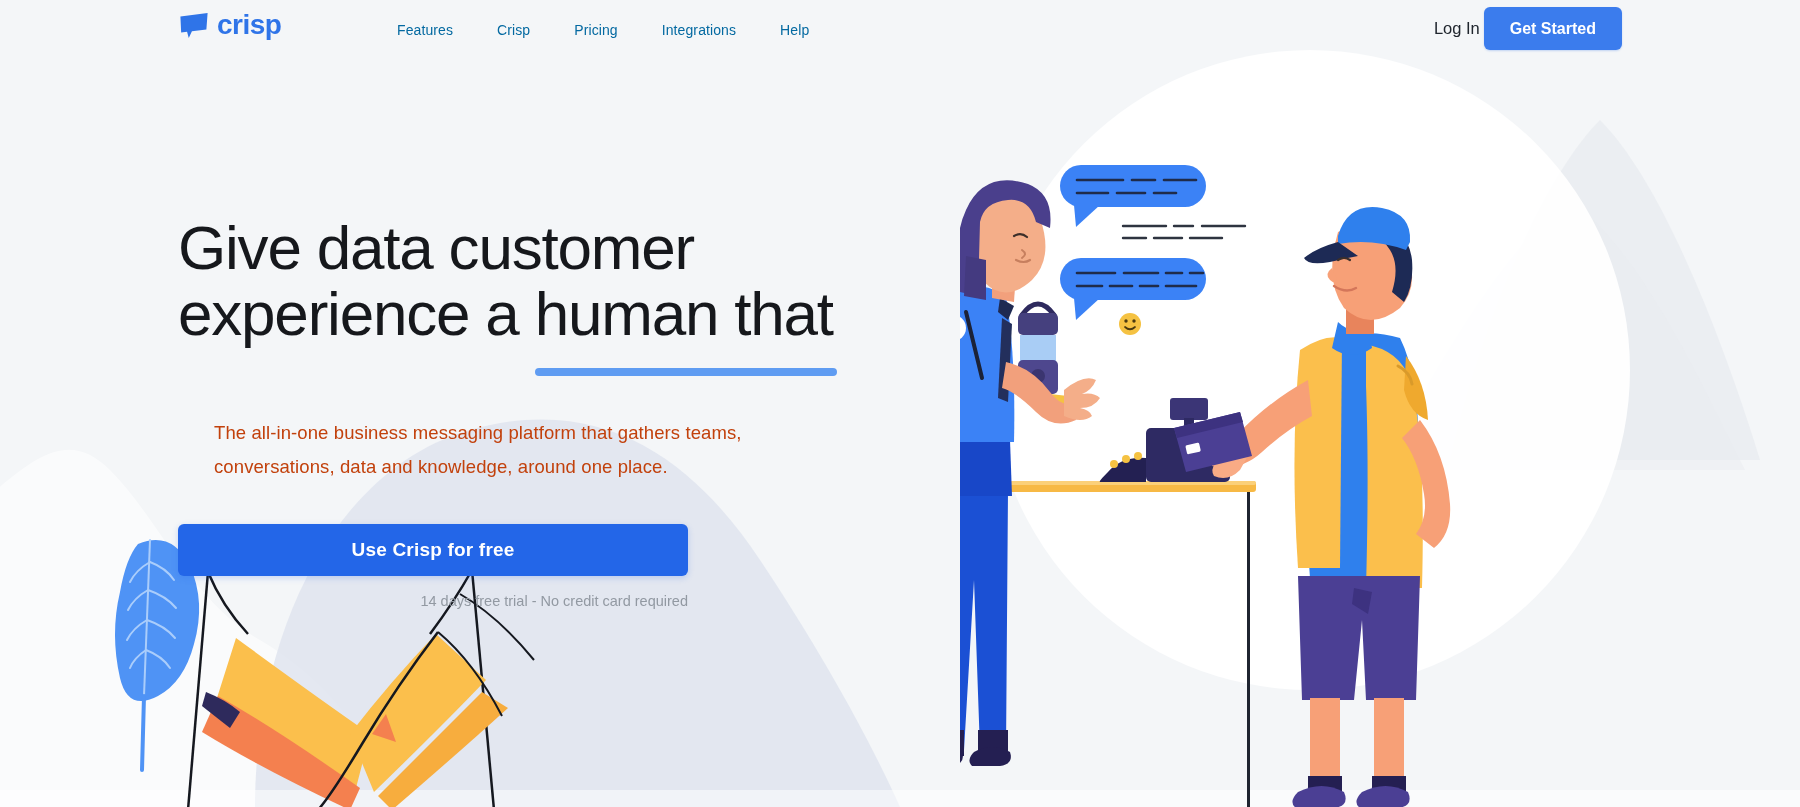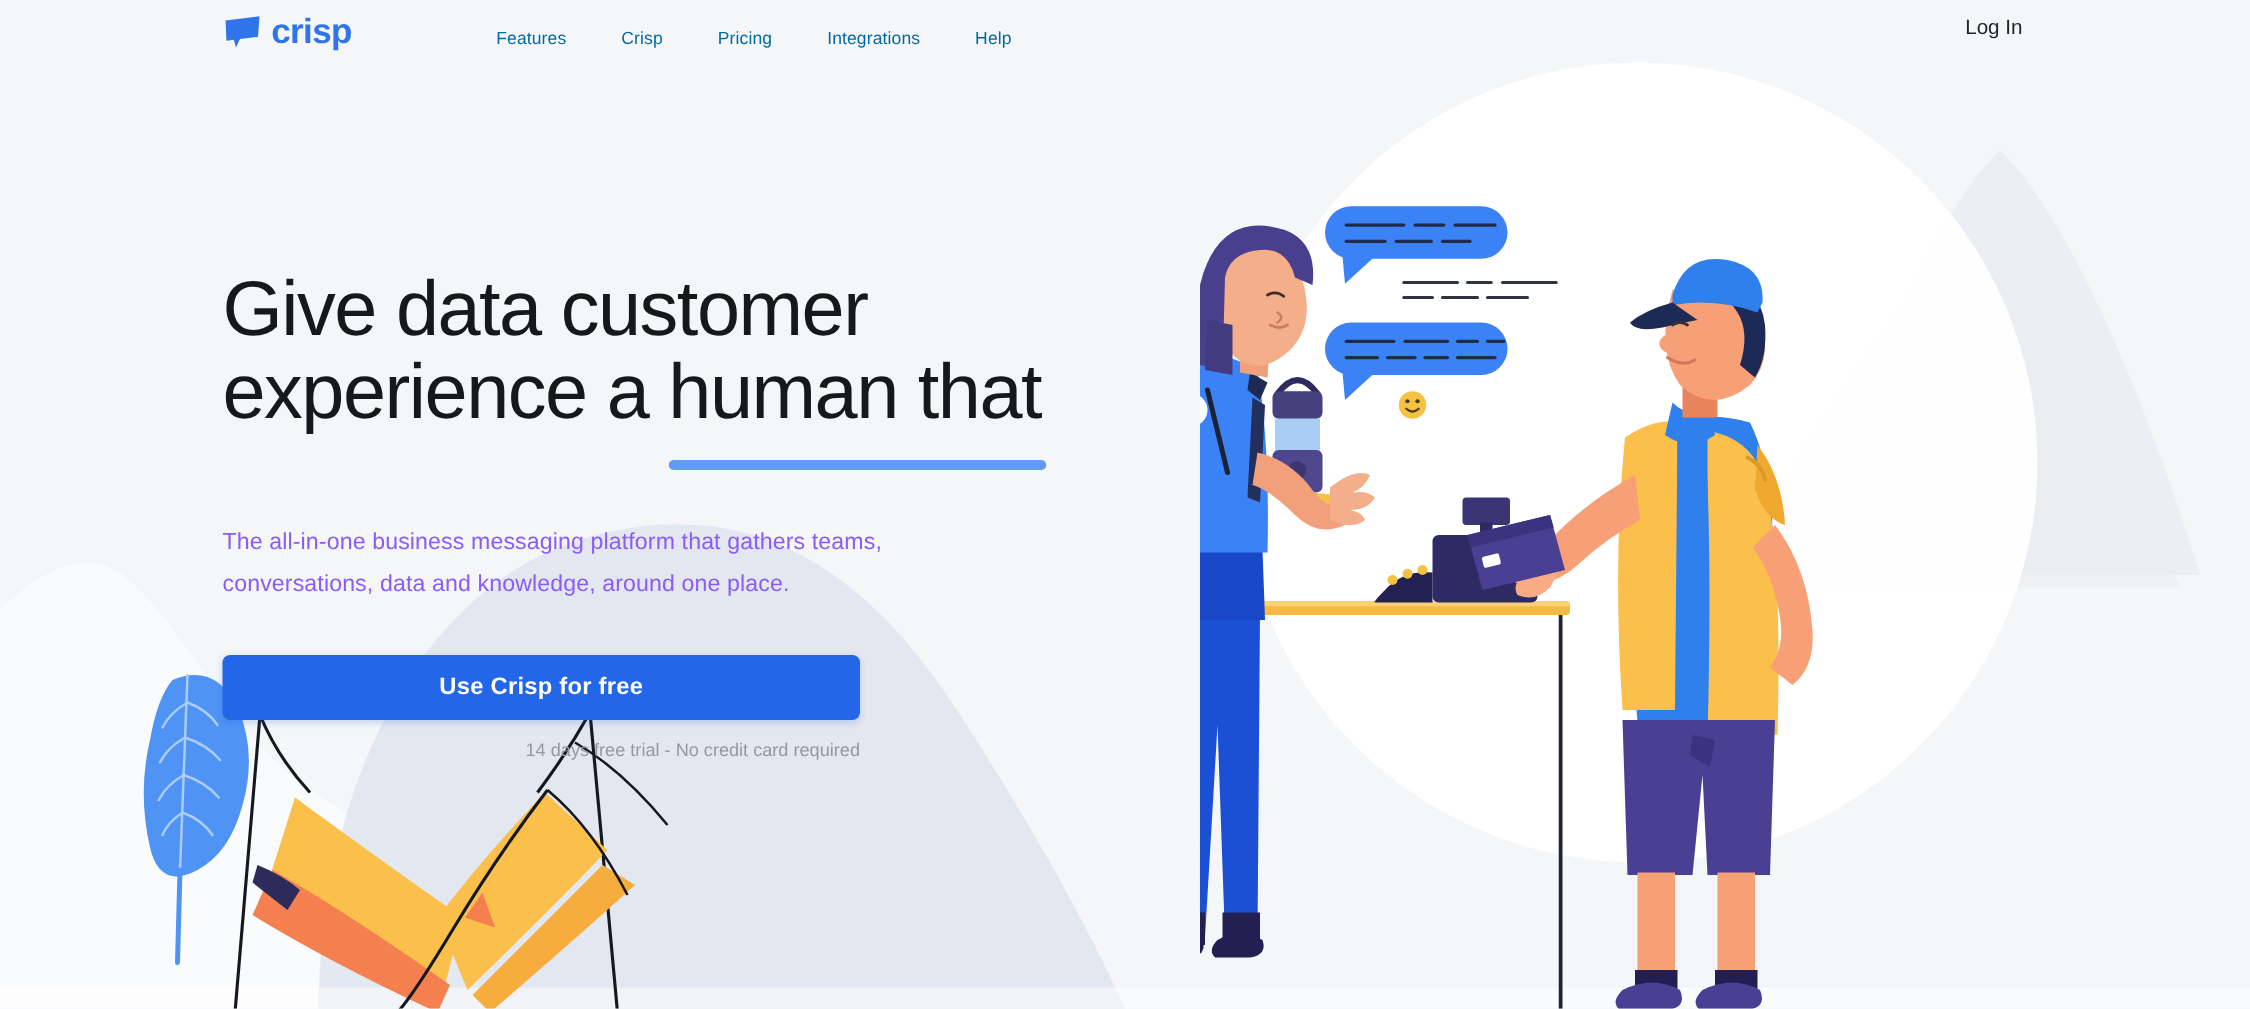--- a/index.html
+++ b/index.html
@@ -77,22 +77,22 @@
     position:relative; display:inline-block;
   }
   .hl-underline::after {
     content:""; position:absolute;
     left:0; right:-4px; bottom:-28px;
     height:8px; border-radius:4px;
     background:#5f9cf2;
   }
   .subhead {
     margin-top:68px;
-    font-size:18.5px; line-height:1.85; color:#8b5cf6;
-    font-weight:400; letter-spacing:0.1px;
+    font-size:18.5px; line-height:1.85; color:#c2410c;
+    font-weight:400; letter-spacing:0.1px;margin-left:36px;
   }
   .cta-wrap { margin-top:40px; }
   .btn-cta {
     width:510px; height:52px;
     background:#2366e8; color:#ffffff;
     border:none; border-radius:6px;
     font-size:19px; font-weight:700; letter-spacing:0.2px;
     display:flex; align-items:center; justify-content:center;
     cursor:pointer;
     box-shadow:0 2px 6px rgba(35,102,232,.22);
@@ -144,20 +144,21 @@
     <nav class="nav">
       <span class="nav-item">Features</span>
       <span class="nav-item">Crisp</span>
       <span class="nav-item">Pricing</span>
       <span class="nav-item">Integrations</span>
       <span class="nav-item">Help</span>
     </nav>
 
     <div class="header-right">
       <span class="login-link">Log In</span>
+      <button class="btn-getstarted">Get Started</button>
     </div>
   </div>
 
   <div class="hero-left">
     <h1 class="headline">
       <span>Give data customer</span><br>
       <span>experience a </span><span class="hl-underline">human that</span>
     </h1>
 
     <p class="subhead">

